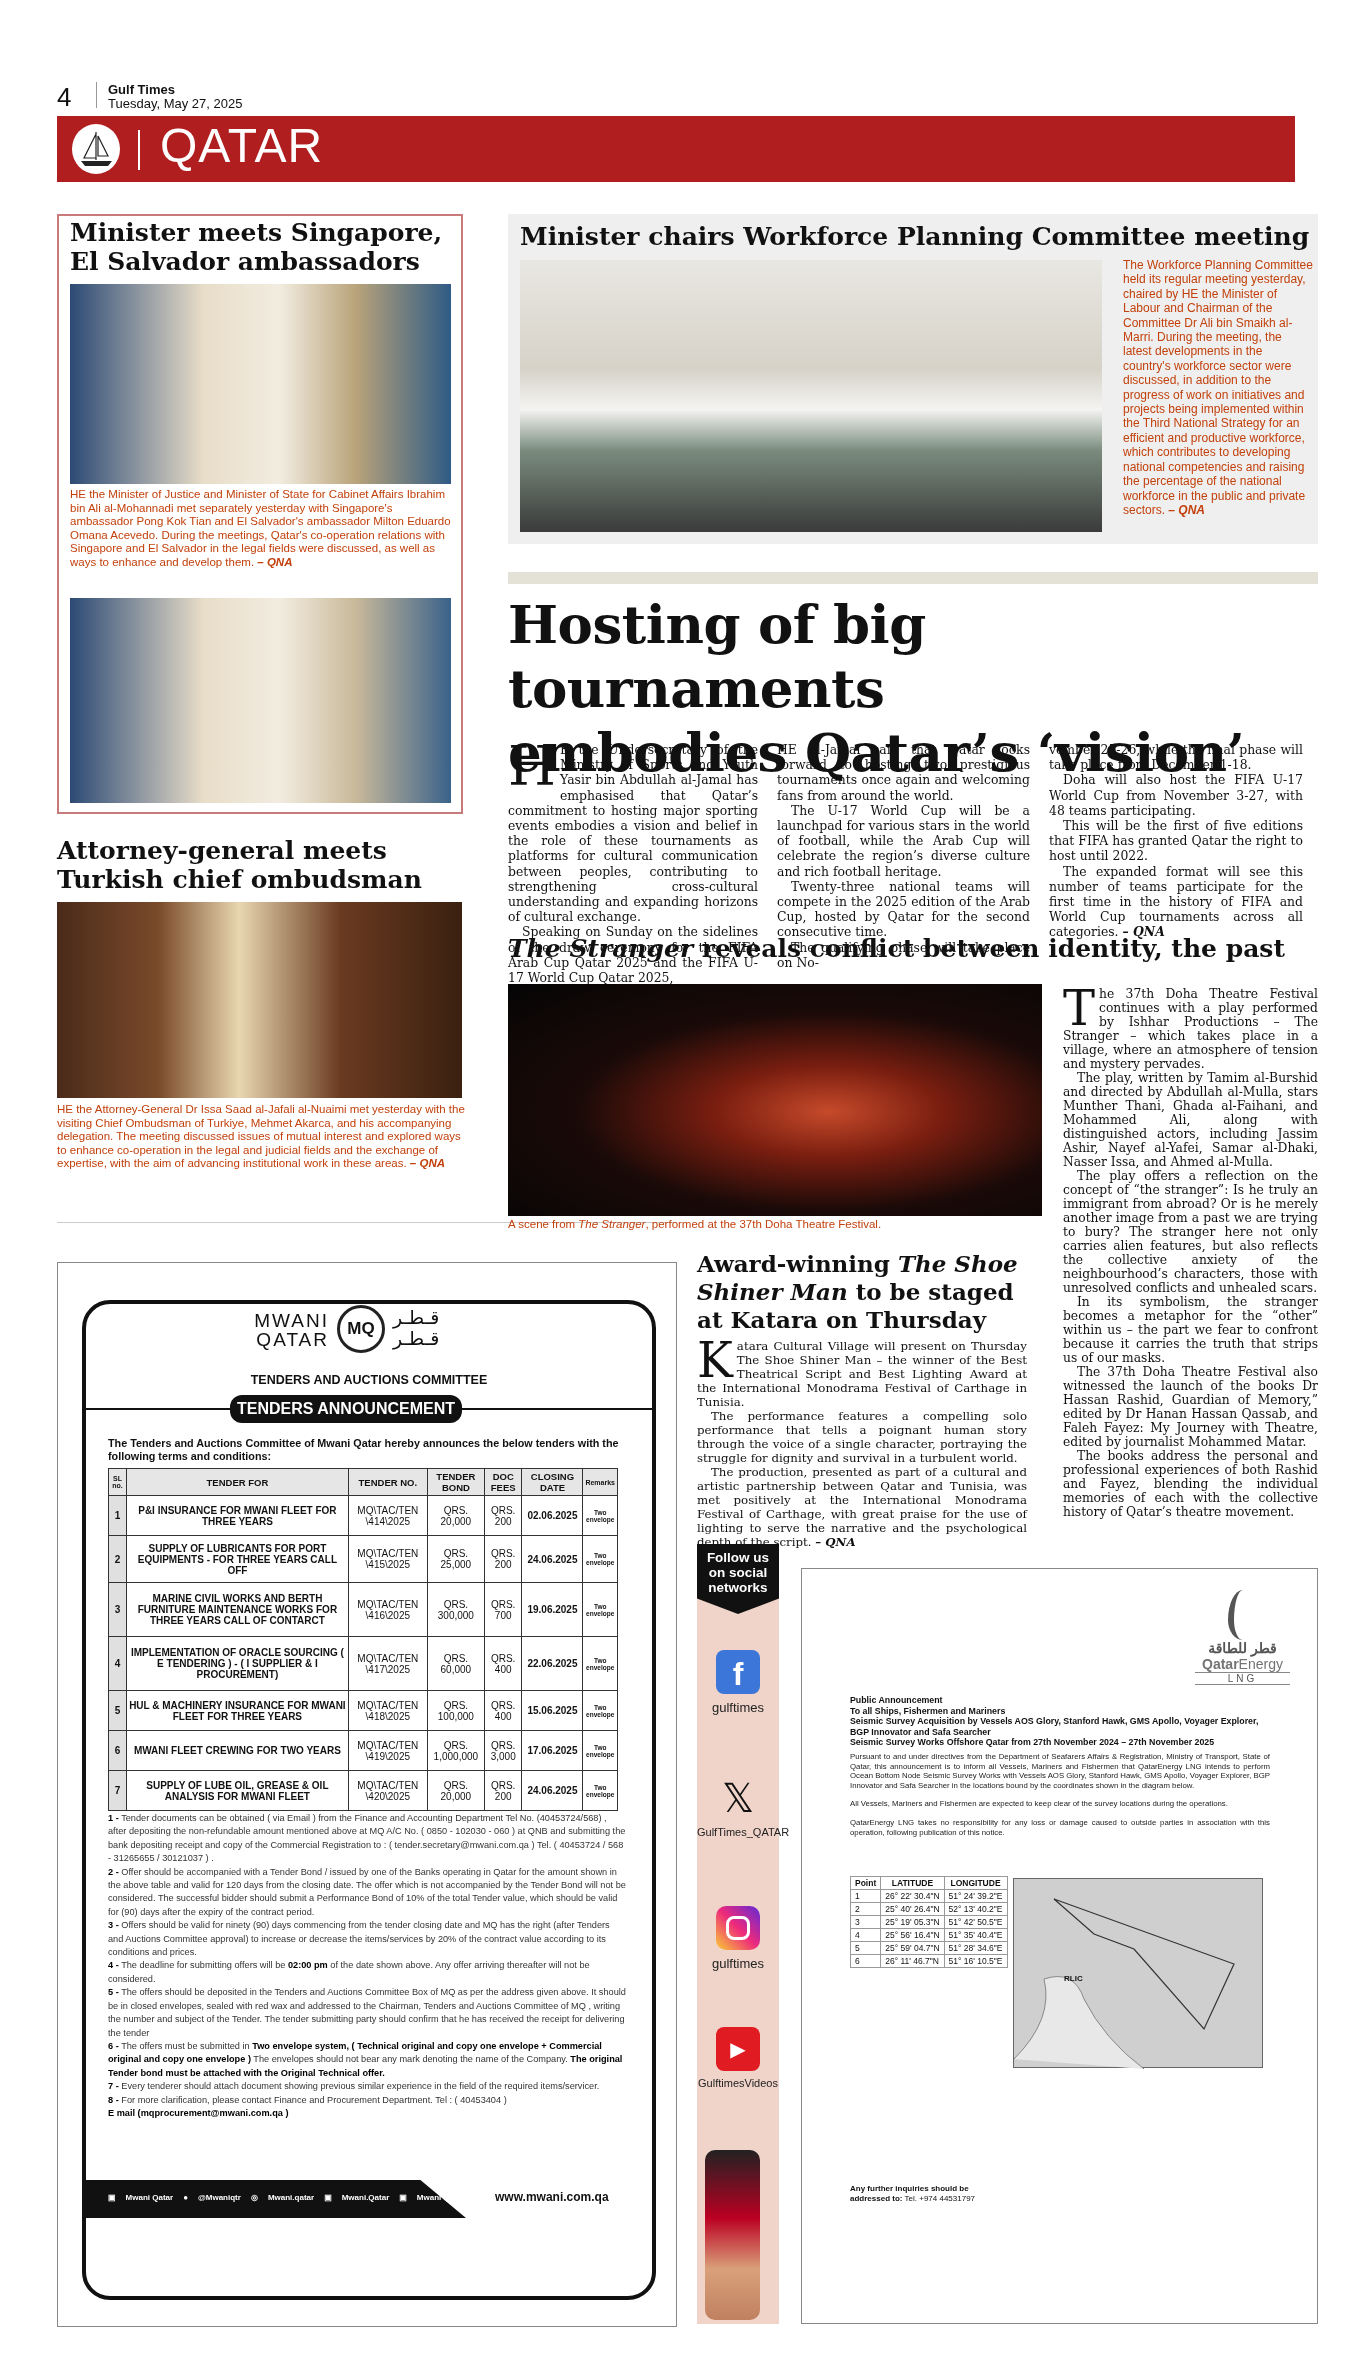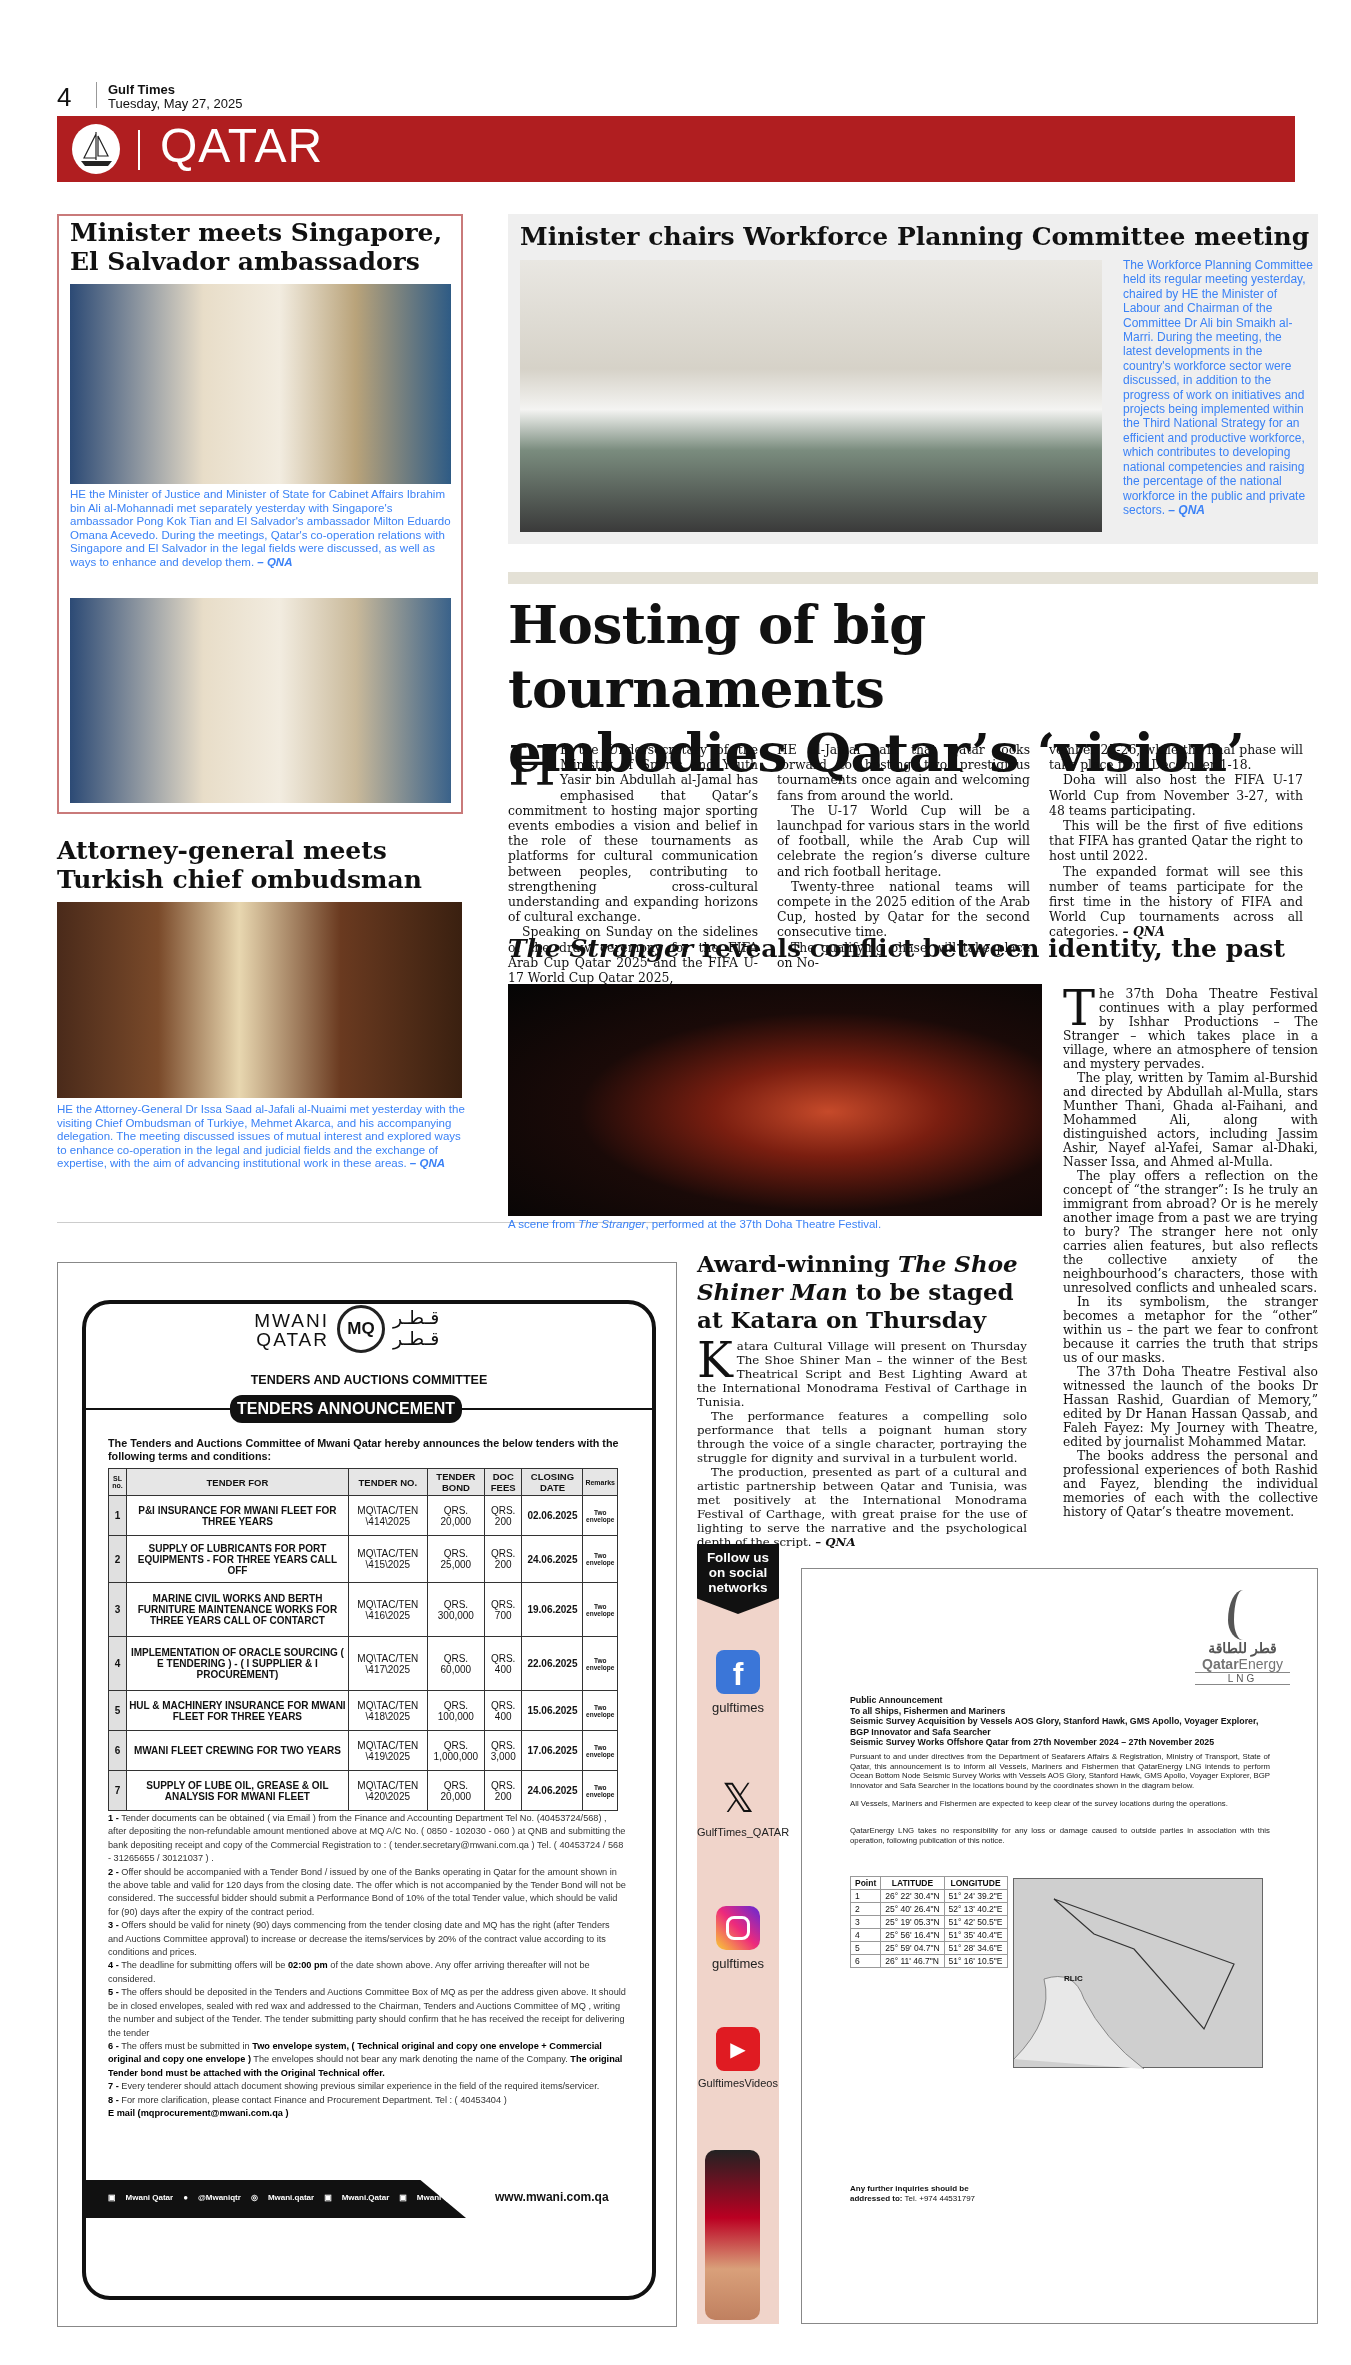--- a/index.html
+++ b/index.html
@@ -10,21 +10,21 @@
 #pgnum{left:57px;top:82px;font-size:26px;font-weight:normal}
 #pgsep{left:96px;top:82px;width:1px;height:26px;background:#999}
 #pub{left:108px;top:83px;font-size:13px;font-weight:bold;line-height:13px}
 #date{left:108px;top:97px;font-size:13px;line-height:14px}
 #banner{left:57px;top:116px;width:1238px;height:66px;background:#b01e20}
 #logo{left:72px;top:124px;width:48px;height:50px;border-radius:50%;background:#fff}
 #bsep{left:138px;top:130px;width:2px;height:40px;background:#fff}
 #section{left:160px;top:118px;color:#fff;font-size:48px;font-weight:normal;letter-spacing:1px}
 
 .photo{background:linear-gradient(135deg,#8a7a5e,#c8b89a 40%,#5b6a80 70%,#d8d0c0)}
-.caption{font-size:11.5px;line-height:13.6px;color:#3b82f6}
+.caption{font-size:11.5px;line-height:13.6px;color:#c2410c}
 .body{font-size:12.4px;line-height:15.2px;text-align:justify}
 .body p{text-indent:14px}
 .body p.first{text-indent:0}
 .drop{float:left;font-size:55px;line-height:44px;margin:2px 4px 0 0;font-weight:normal}
 .hl{font-weight:bold}
 table.tend{border-collapse:collapse;width:100%;font-size:10px;font-weight:bold;text-align:center}
 table.tend th,table.tend td{border:1px solid #333;padding:2px 2px}
 table.tend th{background:#e6e6e6;font-size:9.5px}
 table.tend td.sl{background:#e0e0e0;width:18px}
 table.tend td.rm{font-size:6.5px;width:34px}
@@ -276,21 +276,21 @@
   <div style="font-size:10px;letter-spacing:3px;border-top:1px solid #888;border-bottom:1px solid #888;color:#555">LNG</div>
 </div>
 <div class="abs hl" style="left:850px;top:1695px;width:420px;font-size:8.8px;line-height:10.6px">
   <div>Public Announcement</div>
   <div>To all Ships, Fishermen and Mariners</div>
   <div>Seismic Survey Acquisition by Vessels AOS Glory, Stanford Hawk, GMS Apollo, Voyager Explorer, BGP Innovator and Safa Searcher</div>
   <div>Seismic Survey Works Offshore Qatar from 27th November 2024 – 27th November 2025</div>
 </div>
 <div class="abs" style="left:850px;top:1752px;width:420px;font-size:7.8px;line-height:9.6px;text-align:justify;color:#222">
   <p style="margin-bottom:9px">Pursuant to and under directives from the Department of Seafarers Affairs &amp; Registration, Ministry of Transport, State of Qatar, this announcement is to inform all Vessels, Mariners and Fishermen that QatarEnergy LNG intends to perform Ocean Bottom Node Seismic Survey Works with Vessels AOS Glory, Stanford Hawk, GMS Apollo, Voyager Explorer, BGP Innovator and Safa Searcher in the locations bound by the coordinates shown in the diagram below.</p>
-  <p style="margin-bottom:17px">All Vessels, Mariners and Fishermen are expected to keep clear of the survey locations during the operations.</p>
+  <p style="margin-bottom:9px">All Vessels, Mariners and Fishermen are expected to keep clear of the survey locations during the operations.</p>
   <p>QatarEnergy LNG takes no responsibility for any loss or damage caused to outside parties in association with this operation, following publication of this notice.</p>
 </div>
 <div class="abs" style="left:850px;top:1876px">
   <table class="coord">
     <tbody>
         <tr>
           <th>Point</th>
           <th>LATITUDE</th>
           <th>LONGITUDE</th>
         </tr>

